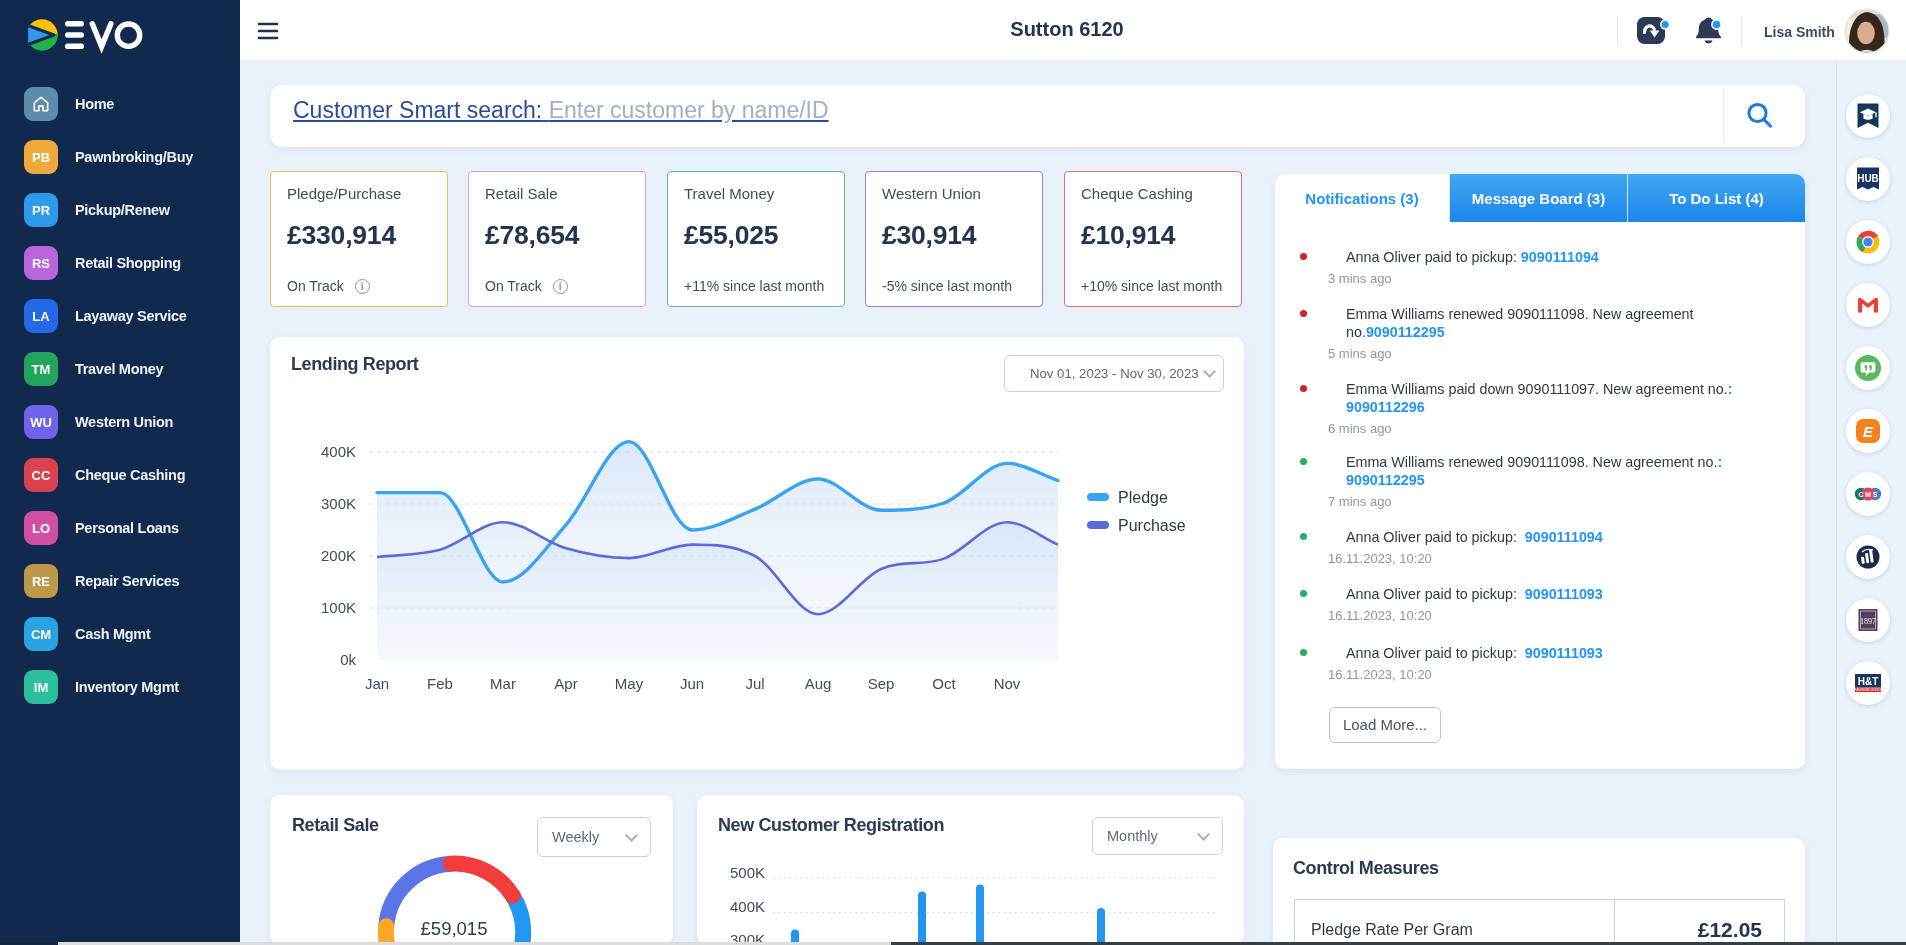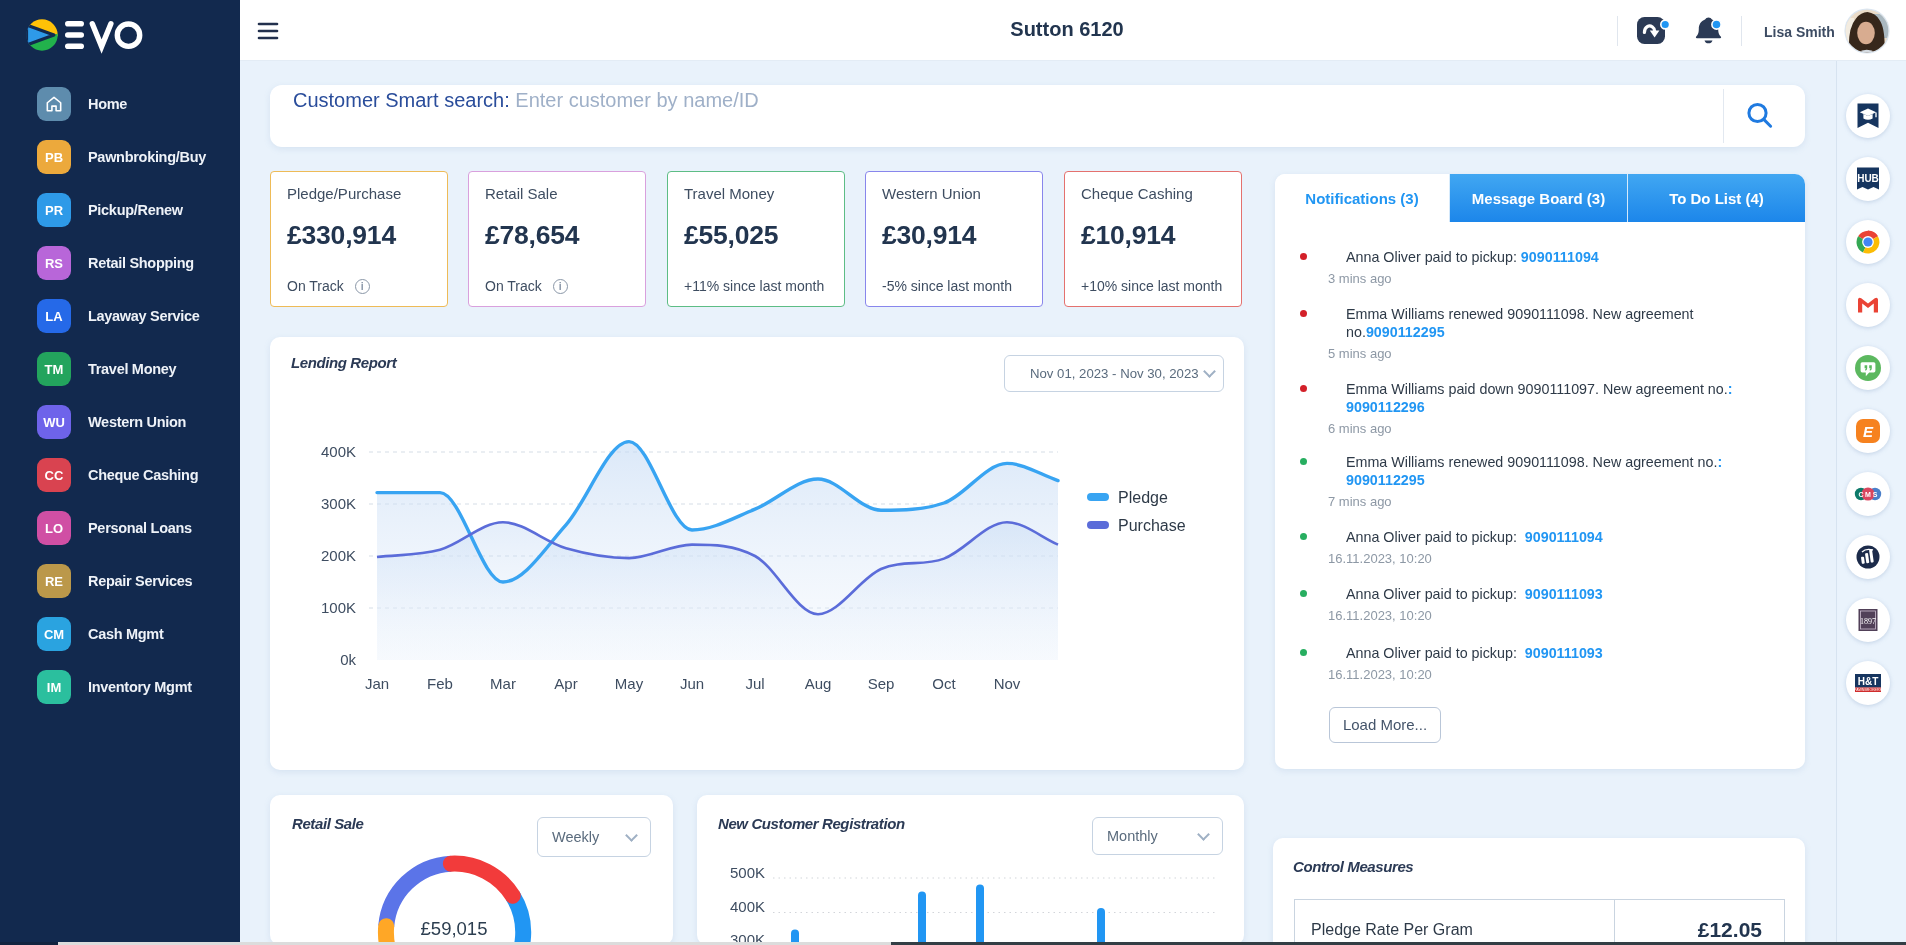--- a/index.html
+++ b/index.html
@@ -2,44 +2,44 @@
 <html><head>
 <meta charset="utf-8">
 <style>
 * { margin:0; padding:0; box-sizing:border-box; }
 html,body { width:1906px; height:945px; overflow:hidden; font-family:"Liberation Sans", sans-serif; background:#e9f2fb; }
 .abs { position:absolute; }
 
 
 #sidebar { left:0; top:0; width:240px; height:945px; background:#12294e; }
 #logo { left:24px; top:16px; width:200px; height:42px; }
-.mitem { left:37px; width:192px; height:34px; display:flex; align-items:center; }
+.mitem { left:24px; width:192px; height:34px; display:flex; align-items:center; }
 .badge { width:34px; height:34px; border-radius:9px; display:flex; align-items:center; justify-content:center; color:#fff; font-size:13px; font-weight:bold; flex:0 0 34px; }
 .mlabel { margin-left:17px; color:#eef2f8; font-size:14.5px; font-weight:bold; letter-spacing:-0.3px; }
 
 
 #header { left:240px; top:0; width:1666px; height:61px; background:#ffffff; border-bottom:1px solid #e3ecf5; }
 #htitle { left:742px; top:18px; width:170px; text-align:center; font-size:20px; font-weight:bold; color:#22354f; }
 .hdiv { top:16px; width:1px; height:30px; background:#e0e6ee; }
 
 
 .card { background:#fff; border-radius:10px; box-shadow:0 2px 6px rgba(130,160,200,0.18); }
 #search { left:270px; top:85px; width:1535px; height:62px; border-radius:12px; }
-#search .txt { position:absolute; left:23px; top:4px; font-size:20px; color:#2a4d9b; }
+#search .txt { position:absolute; left:23px; top:12px; font-size:23px; color:#2a4d9b;text-decoration:underline; }
 #search .ph { color:#9fb0c8; }
 #search .sdiv { position:absolute; left:1453px; top:4px; width:1px; height:54px; background:#e2e8f0; }
 
 .stat { top:171px; width:178px; height:136px; background:#fff; border-radius:4px; border:1.5px solid; padding:13px 16px; }
 .stat .t1 { font-size:15px; color:#3e4d61; }
 .stat .amt { font-size:26.5px; font-weight:bold; color:#22354f; margin-top:18px; letter-spacing:-0.2px;}
 .stat .t2 { font-size:14px; color:#3e4d61; margin-top:27px; display:flex; align-items:center; white-space:nowrap;}
 .info { display:inline-block; width:15px; height:15px; border:1.4px solid #8a97a8; border-radius:50%; color:#8a97a8; font-size:10.5px; text-align:center; line-height:13px; margin-left:11px; font-weight:bold;}
 
 #lending { left:270px; top:337px; width:974px; height:433px; }
-#lending h2, #retail h2, #ncr h2, #cm h2 { font-size:15px; font-weight:bold; color:#2b3a55; letter-spacing:-0.4px;font-style:italic; }
+#lending h2, #retail h2, #ncr h2, #cm h2 { font-size:18px; font-weight:bold; color:#2b3a55; letter-spacing:-0.4px; }
 .select { border:1px solid #c6d3e2; border-radius:6px; color:#5a6b7d; font-size:14.5px; display:flex; align-items:center; justify-content:space-between; padding:0 14px; background:#fff; white-space:nowrap; }
 .chev { flex:0 0 auto; width:9px; height:9px; border-right:2px solid #9fb0c4; border-bottom:2px solid #9fb0c4; transform:rotate(45deg); margin-top:-4px; }
 
 
 #notif { left:1275px; top:174px; width:530px; height:595px; border-radius:10px; background:#fff; box-shadow:0 2px 6px rgba(130,160,200,0.18);}
 #tabs { position:absolute; left:0; top:0; width:530px; height:48px; border-radius:10px 10px 0 0; overflow:hidden; display:flex; }
 .tab { height:48px; display:flex; align-items:center; justify-content:center; font-size:15px; font-weight:bold; }
 .tab.on { background:#fff; color:#2196f3; width:174px; }
 .tab.off { background:linear-gradient(180deg,#41a7f2 0%, #1c86ea 100%); color:#fff; width:178px; border-left:1px solid rgba(255,255,255,0.8);}
 .nitem { position:absolute; left:30px; font-size:14.3px; color:#2e3a48; line-height:18px; }

